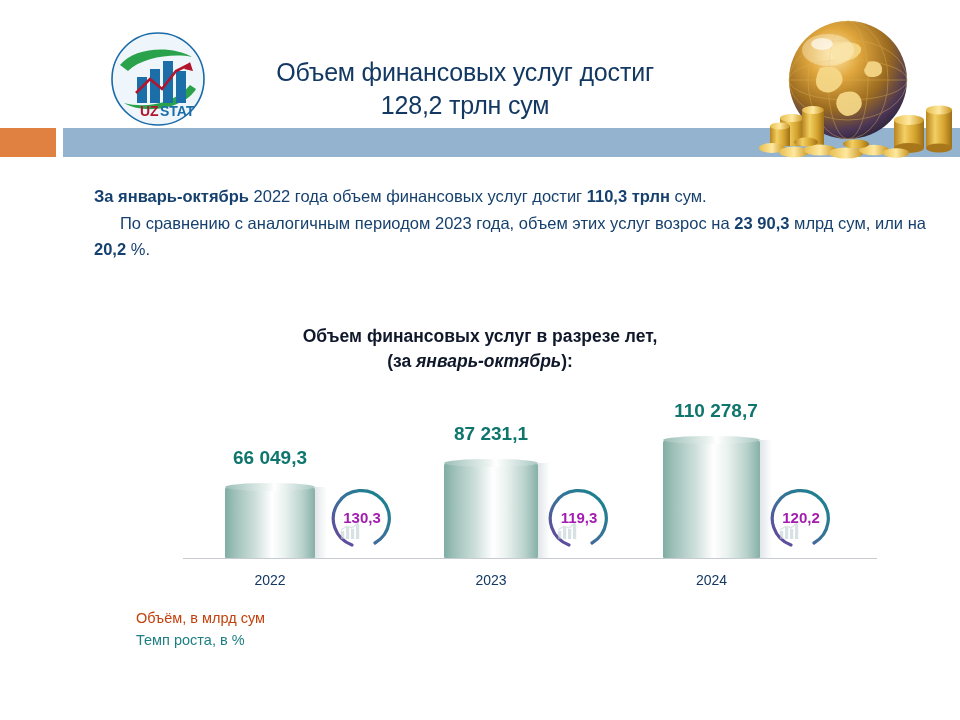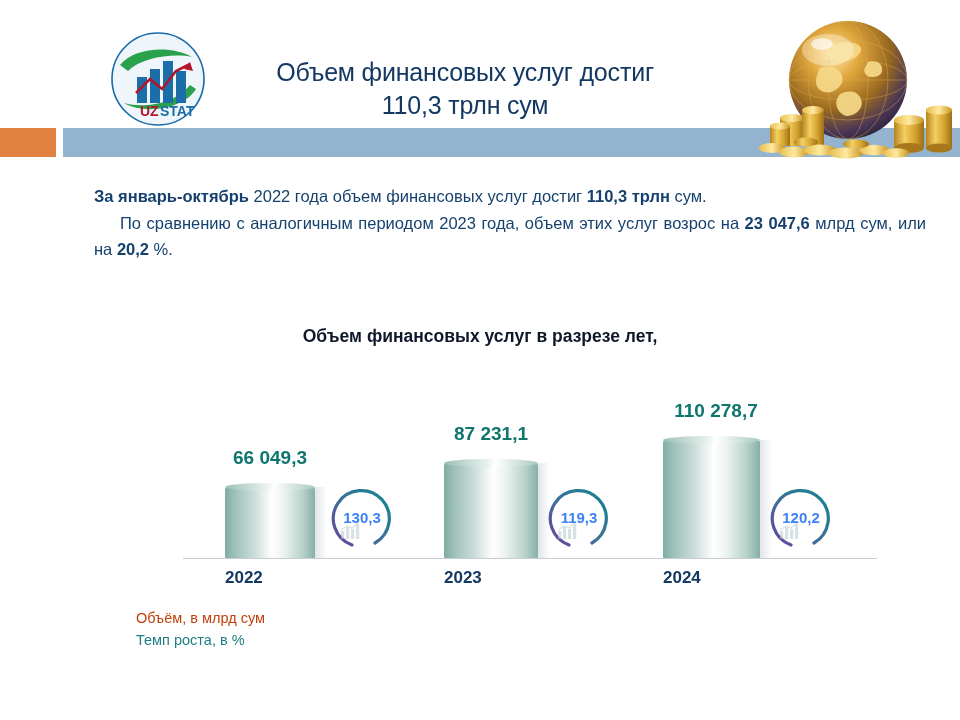--- a/index.html
+++ b/index.html
@@ -148,42 +148,43 @@
     position: absolute;
     font-size: 19px;
     font-weight: bold;
     color: #0f766e;
     text-align: center;
     white-space: nowrap;
   }
   .bar-cat {
     position: absolute;
     bottom: 12px;
-    font-size: 17px;
-    font-weight: bold;
+    font-size: 14px;
+    font-weight: normal;
     color: #133963;
+    text-align: center;
   }
 
   
   .badge {
     position: absolute;
     bottom: 47px;
     width: 68px;
     height: 68px;
   }
   .badge .ring { position: absolute; left: 0; top: 0; }
   .badge .badge-text {
     position: absolute;
     left: 0;
     top: 24px;
     width: 68px;
     text-align: center;
     font-size: 15px;
     font-weight: bold;
-    color: #3b82f6;
+    color: #a21caf;
     z-index: 3;
   }
   .badge .mini-icon {
     position: absolute;
     left: 12px;
     top: 36px;
     z-index: 1;
     opacity: 0.55;
   }
 
@@ -217,21 +218,21 @@
       <rect x="66" y="40" width="10" height="32" fill="#1b6ea8"></rect>
       <polyline points="26,62 40,48 52,58 66,40 80,33" fill="none" stroke="#b3152c" stroke-width="2.6"></polyline>
       <polygon points="80,31 83,40 74,38" fill="#b3152c"></polygon>
       <text x="30" y="85" font-family="'Liberation Sans', sans-serif" font-size="14" font-weight="bold" fill="#b3152c">UZ</text>
       <text x="50" y="85" font-family="'Liberation Sans', sans-serif" font-size="14" font-weight="bold" fill="#1b6ea8">STAT</text>
     </svg>
   </div>
 
   <div class="title">
     <div>Объем финансовых услуг достиг</div>
-    <div>110,3 трлн сум</div>
+    <div>128,2 трлн сум</div>
   </div>
 
   <div class="globe-wrap">
     <svg width="224" height="148" viewBox="0 0 224 148">
       <defs>
         <radialGradient id="gGlobe" cx="38%" cy="28%" r="78%">
           <stop offset="0%" stop-color="#ffe9a8"></stop>
           <stop offset="28%" stop-color="#e0a63c"></stop>
           <stop offset="60%" stop-color="#9a6a20"></stop>
           <stop offset="85%" stop-color="#4a3556"></stop>
@@ -309,26 +310,29 @@
         <ellipse cx="120" cy="130" rx="13" ry="4.6" fill="url(#gCoin)"></ellipse>
       </g>
     </svg>
   </div>
 
   <div class="body-text">
     <p>
       <b>За январь-октябрь</b><span> 2022 года объем финансовых услуг достиг </span><b>110,3 трлн</b><span> сум.</span>
     </p>
     <p class="indent">
-      <span>По сравнению с аналогичным периодом 2023 года, объем этих услуг возрос на </span><b>23 047,6</b><span> млрд сум, или на </span><b>20,2</b><span> %.</span>
+      <span>По сравнению с аналогичным периодом 2023 года, объем этих услуг возрос на </span><b>23 90,3</b><span> млрд сум, или на </span><b>20,2</b><span> %.</span>
     </p>
   </div>
 
   <div class="chart-heading">
     <div>Объем финансовых услуг в разрезе лет,</div>
+    <div>
+      <span>(за </span><i>январь-октябрь</i><span>):</span>
+    </div>
   </div>
 
   <div class="chart">
     <div class="axis-line"></div>
 
     <div class="bar-value" style="left:215px; top:57px; width:110px;">66 049,3</div>
     <div class="bar" style="left:225px; width:90px; height:71px;"></div>
     <div class="bar-shadow" style="left:315px; height:71px;"></div>
     <div class="bar-cat" style="left:225px; width:90px;">2022</div>
 

